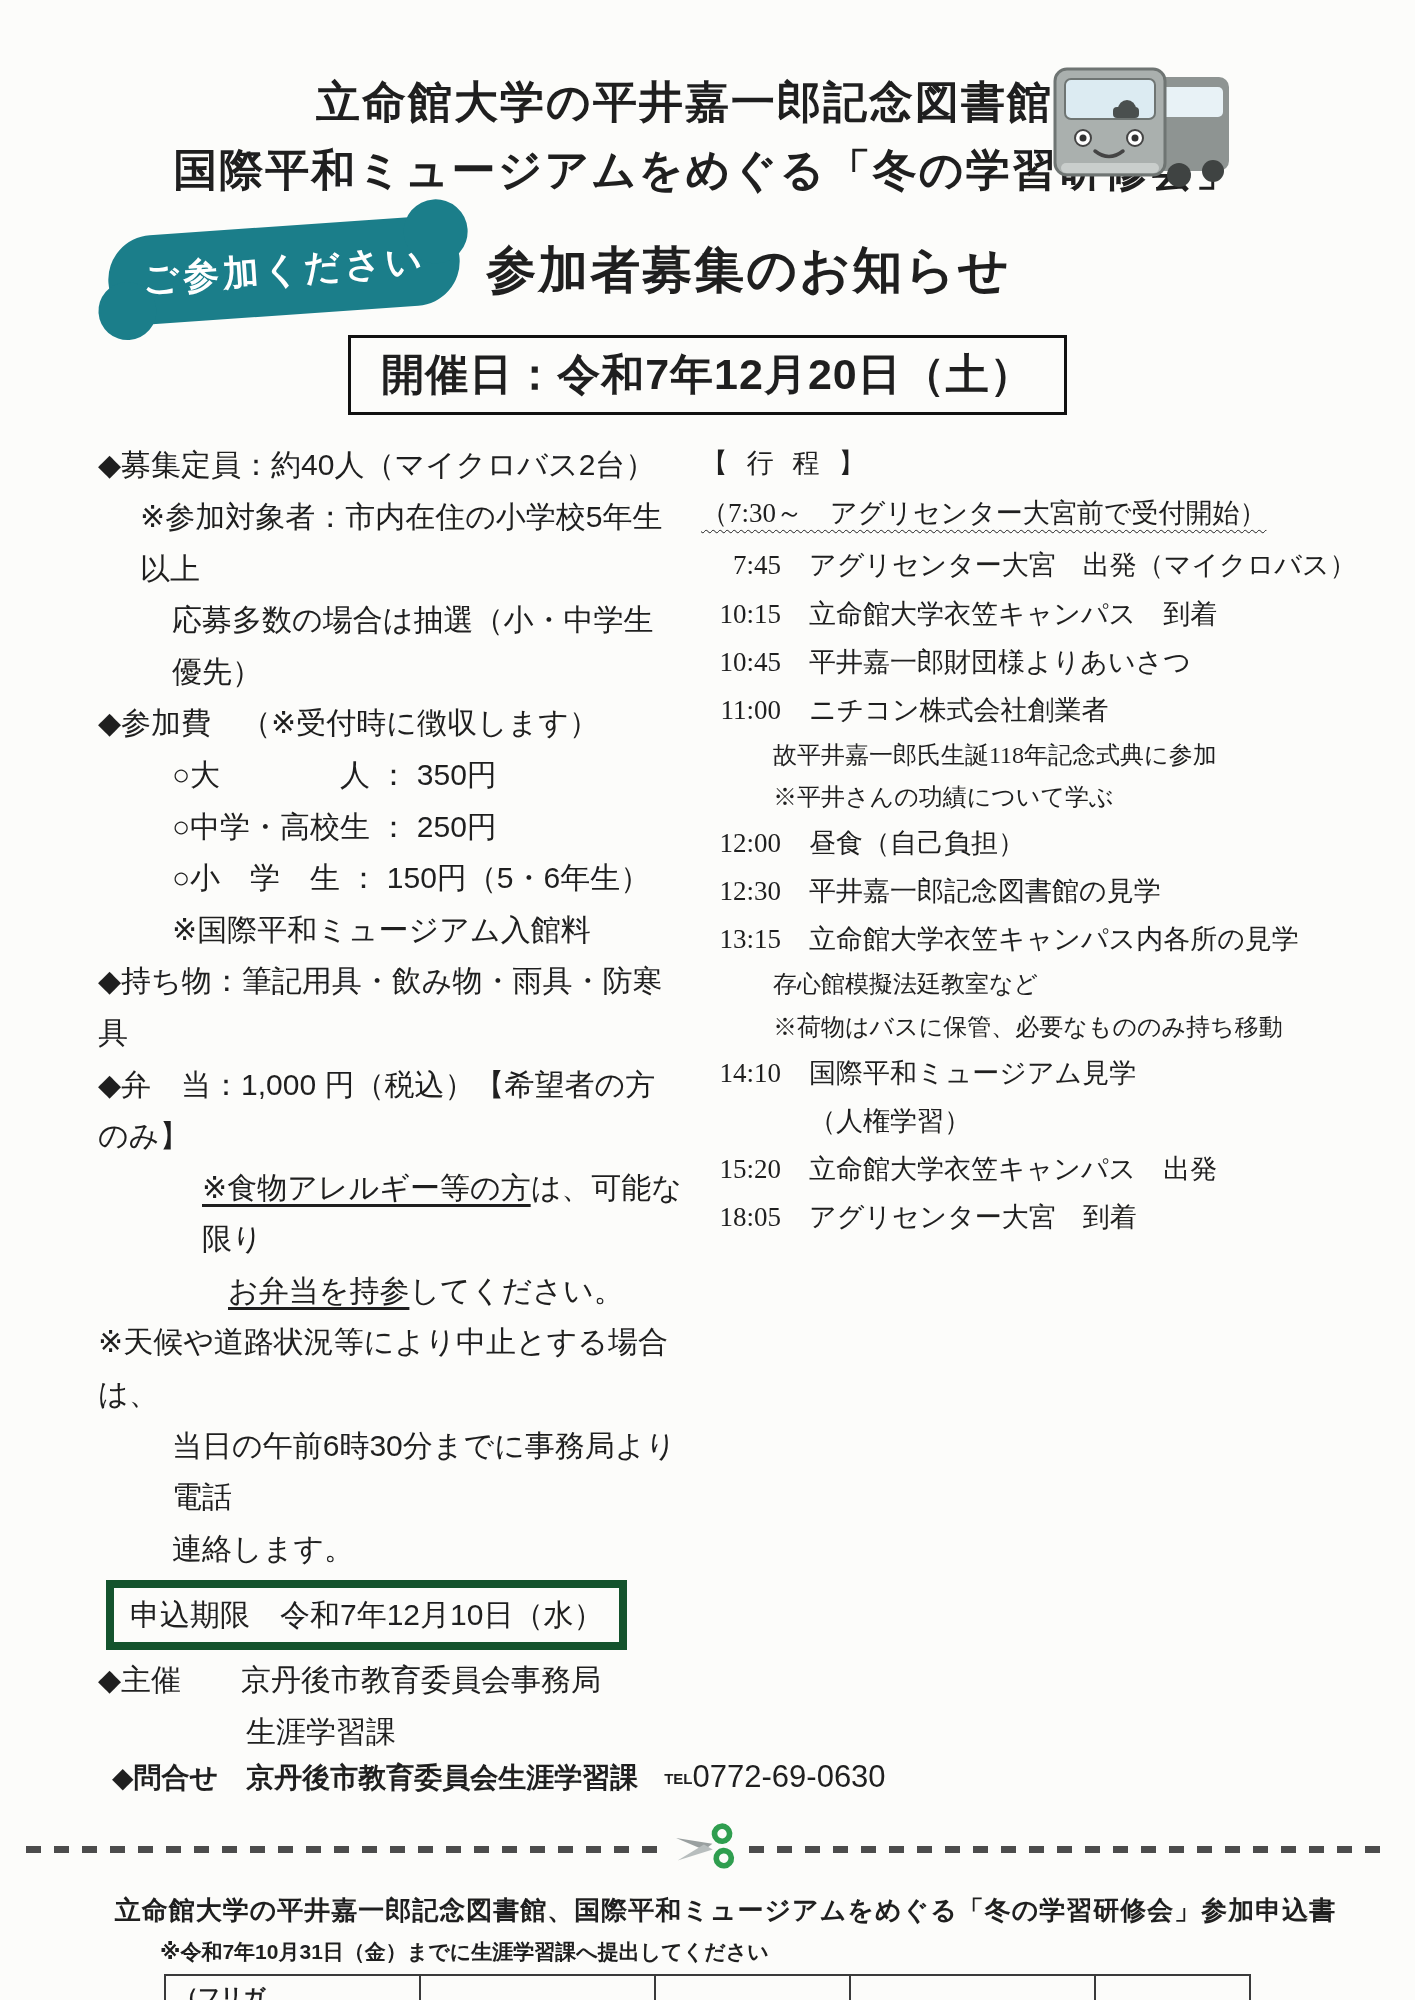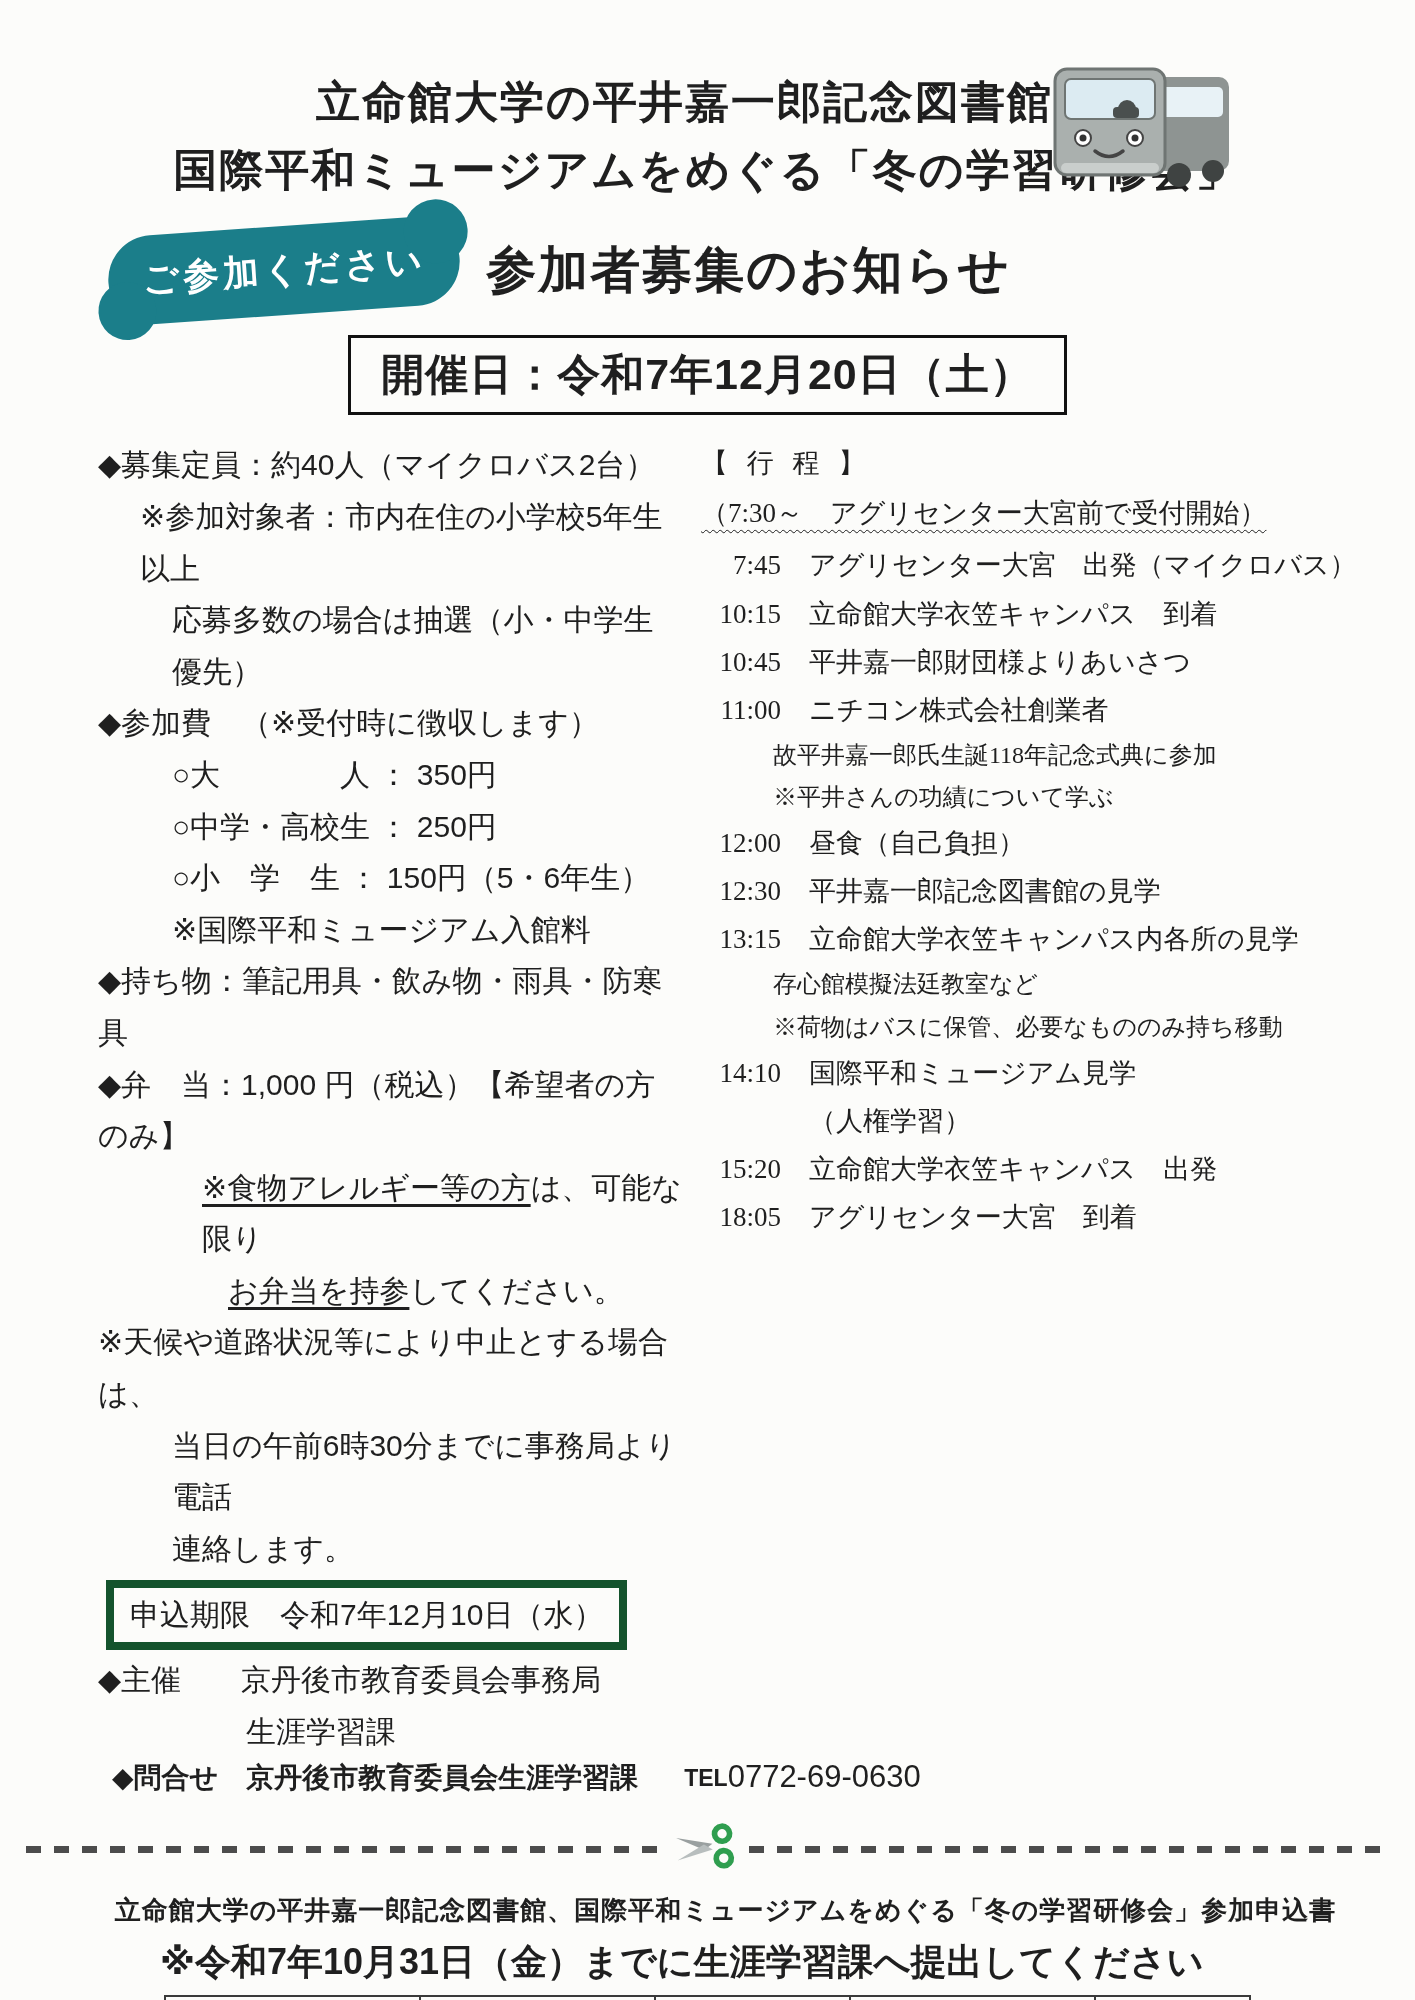--- a/index.html
+++ b/index.html
@@ -59,30 +59,30 @@
   }
   .it-header { letter-spacing: 6px; margin-bottom: 2px; }
   .it-reception { text-decoration: underline wavy 1px; text-underline-offset: 7px; margin-bottom: 4px; }
   .it-row { display: flex; }
   .it-time { width: 80px; text-align: right; flex-shrink: 0; margin-right: 28px; }
   .it-row.sub { padding-left: 72px; font-size: 24px; }
   .it-row.cont { padding-left: 108px; }
   
   .contact { margin: 2px 0 0 112px; font-size: 28px; font-weight: bold; display: flex; align-items: baseline; }
   .contact .gap { width: 28px; }
-  .tel-label { font-size: 23px; margin-left: 46px; align-self: center; }
+  .tel-label { font-size: 15px; margin-left: 26px; align-self: center; }
   .tel-number { font-size: 31px; font-weight: normal; font-family: "Liberation Sans", sans-serif; }
   
   .cutline { display: flex; align-items: center; margin: 26px 26px 0 26px; }
   .dashes { flex: 1; height: 7px;
     background: repeating-linear-gradient(90deg, #4c4c4c 0 15px, transparent 15px 28px); }
   .scissors { margin: 0 8px; transform: rotate(-4deg); }
   
   .form-title { text-align: center; font-size: 26px; font-weight: bold; margin-top: 18px; letter-spacing: 1px; padding-left: 36px; }
-  .form-note { margin: 10px 0 0 160px; font-size: 36px; font-weight: bold; }
+  .form-note { margin: 10px 0 0 160px; font-size: 21px; font-weight: bold; }
   table.app { border-collapse: collapse; margin: 8px auto 0 auto; table-layout: fixed; }
   table.app td { border: 2px solid #3a3a3a; vertical-align: top; padding: 6px 10px; }
   .h-furigana { font-size: 22px; font-weight: bold; }
   .h-center { text-align: center; font-size: 26px; font-weight: bold; vertical-align: middle !important; padding-top: 14px !important; }
 </style>
 </head>
 <body>
 
 <div class="page">
 

